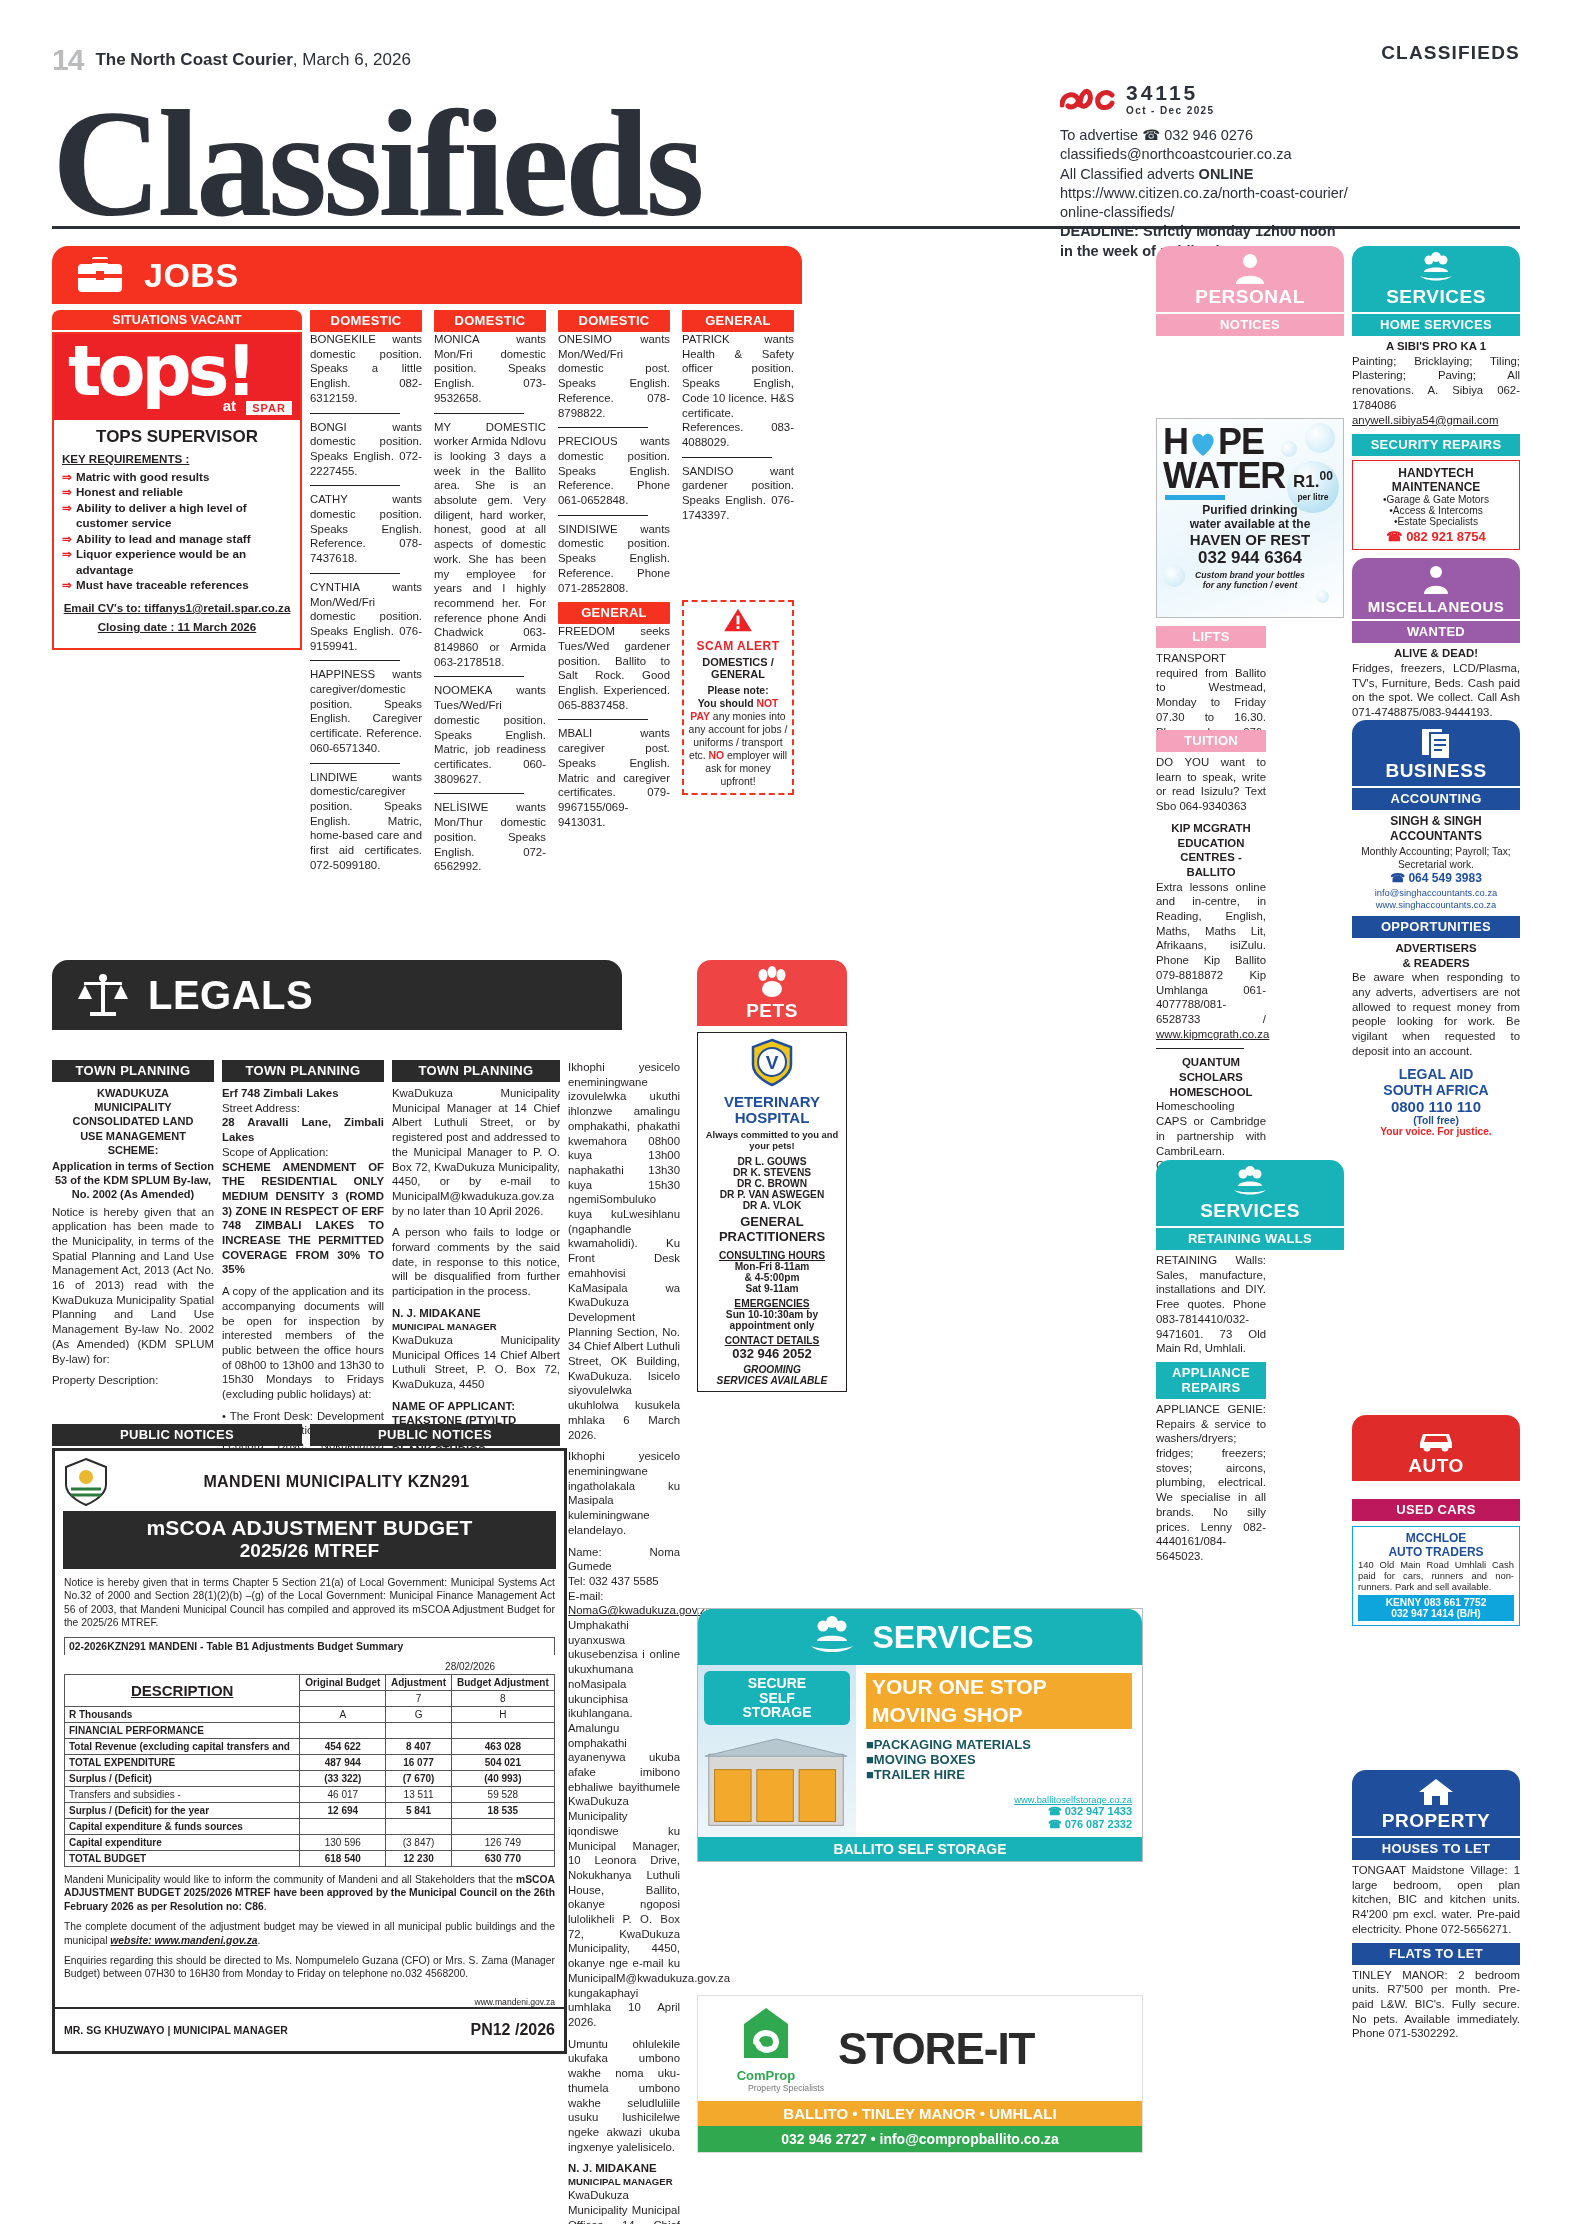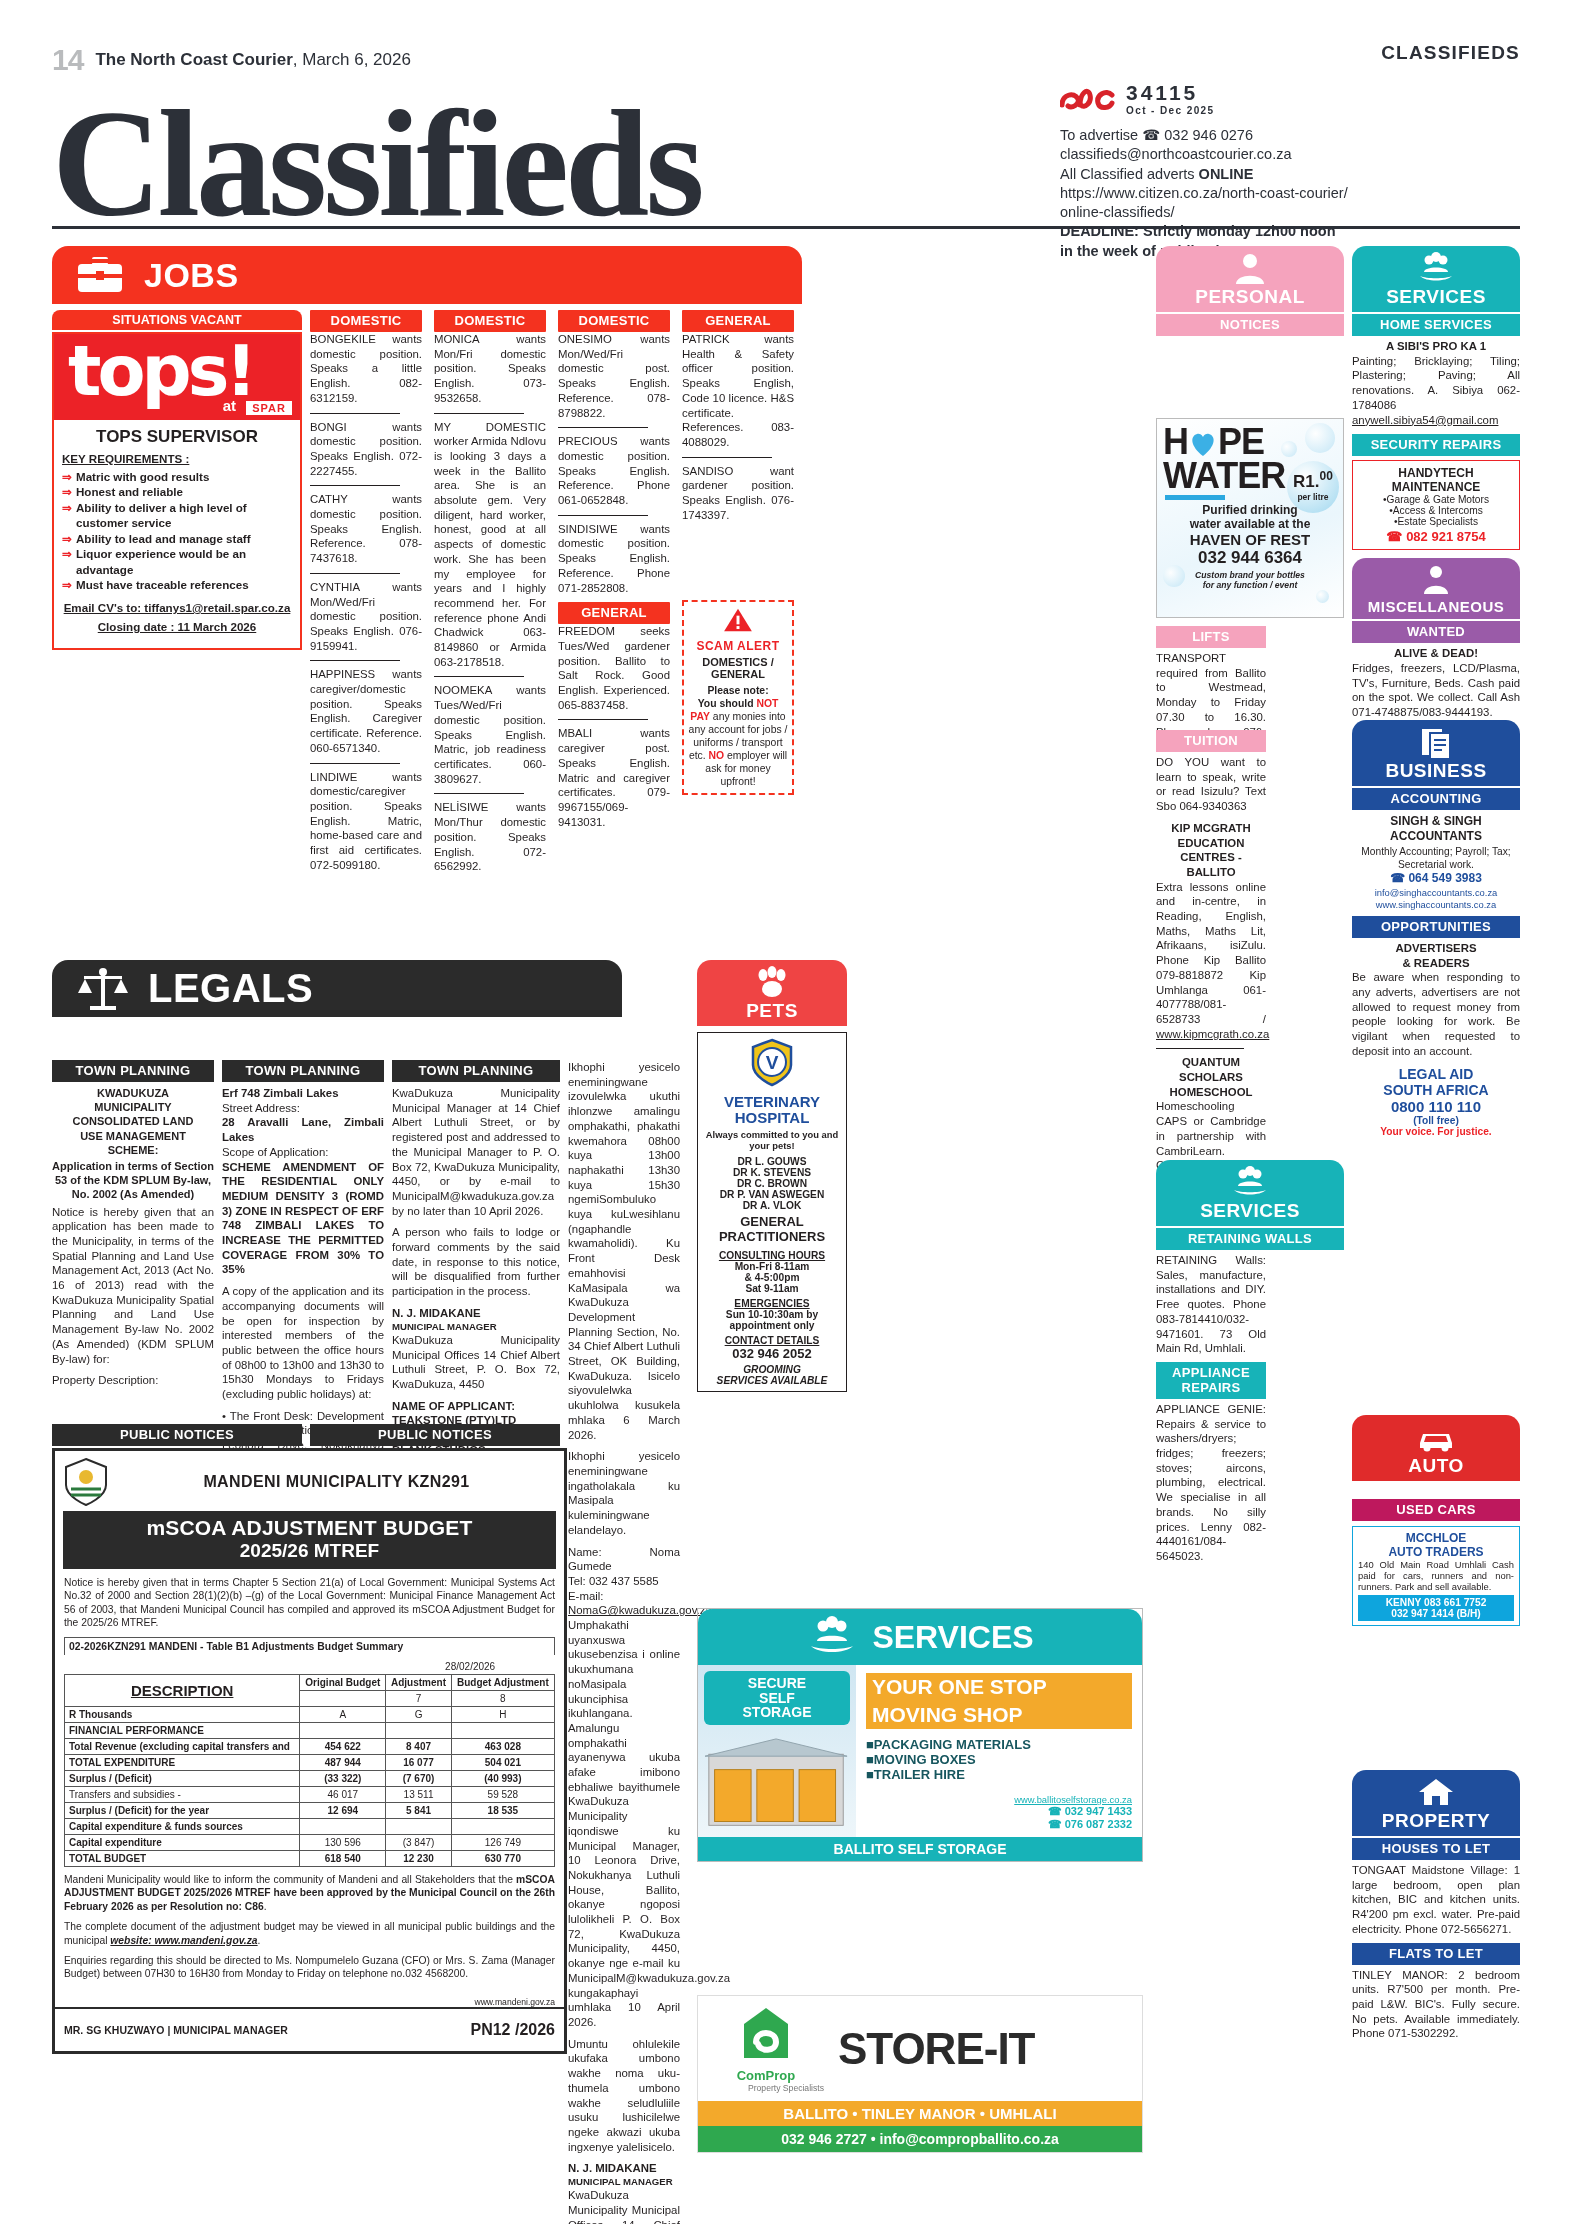--- a/index.html
+++ b/index.html
@@ -89,21 +89,21 @@
 
   
   .scam { position:absolute; left:1003px; top:612px; width:112px; border:2px dashed #f4321f; padding:5px 4px; text-align:center; }
   .scam .t1 { color:#ec2227; font-size:12px; font-weight:bold; letter-spacing:.5px; }
   .scam .t2 { font-size:11px; font-weight:bold; margin-top:3px; }
   .scam .t3 { font-size:10.4px; line-height:1.25; margin-top:4px; }
   .scam .red { color:#ec2227; font-weight:bold; }
 
   
   .legals-banner {
-    position:absolute; left:52px; top:960px; width:570px; height:57px;
+    position:absolute; left:52px; top:960px; width:570px; height:70px;
     background:#2b2b2b; border-radius:16px 16px 0 0;
     display:flex; align-items:center; padding-left:24px; gap:18px;
   }
   .legals-banner .cat-name { color:#fff; font-size:40px; font-weight:bold; letter-spacing:.5px; }
   .scales { width:54px; height:46px; }
 
   .lcol { position:absolute; width:162px; }
 
   
   .mandeni { position:absolute; left:52px; top:1448px; width:515px; border:3px solid #2b2b2b; background:#fff; }

